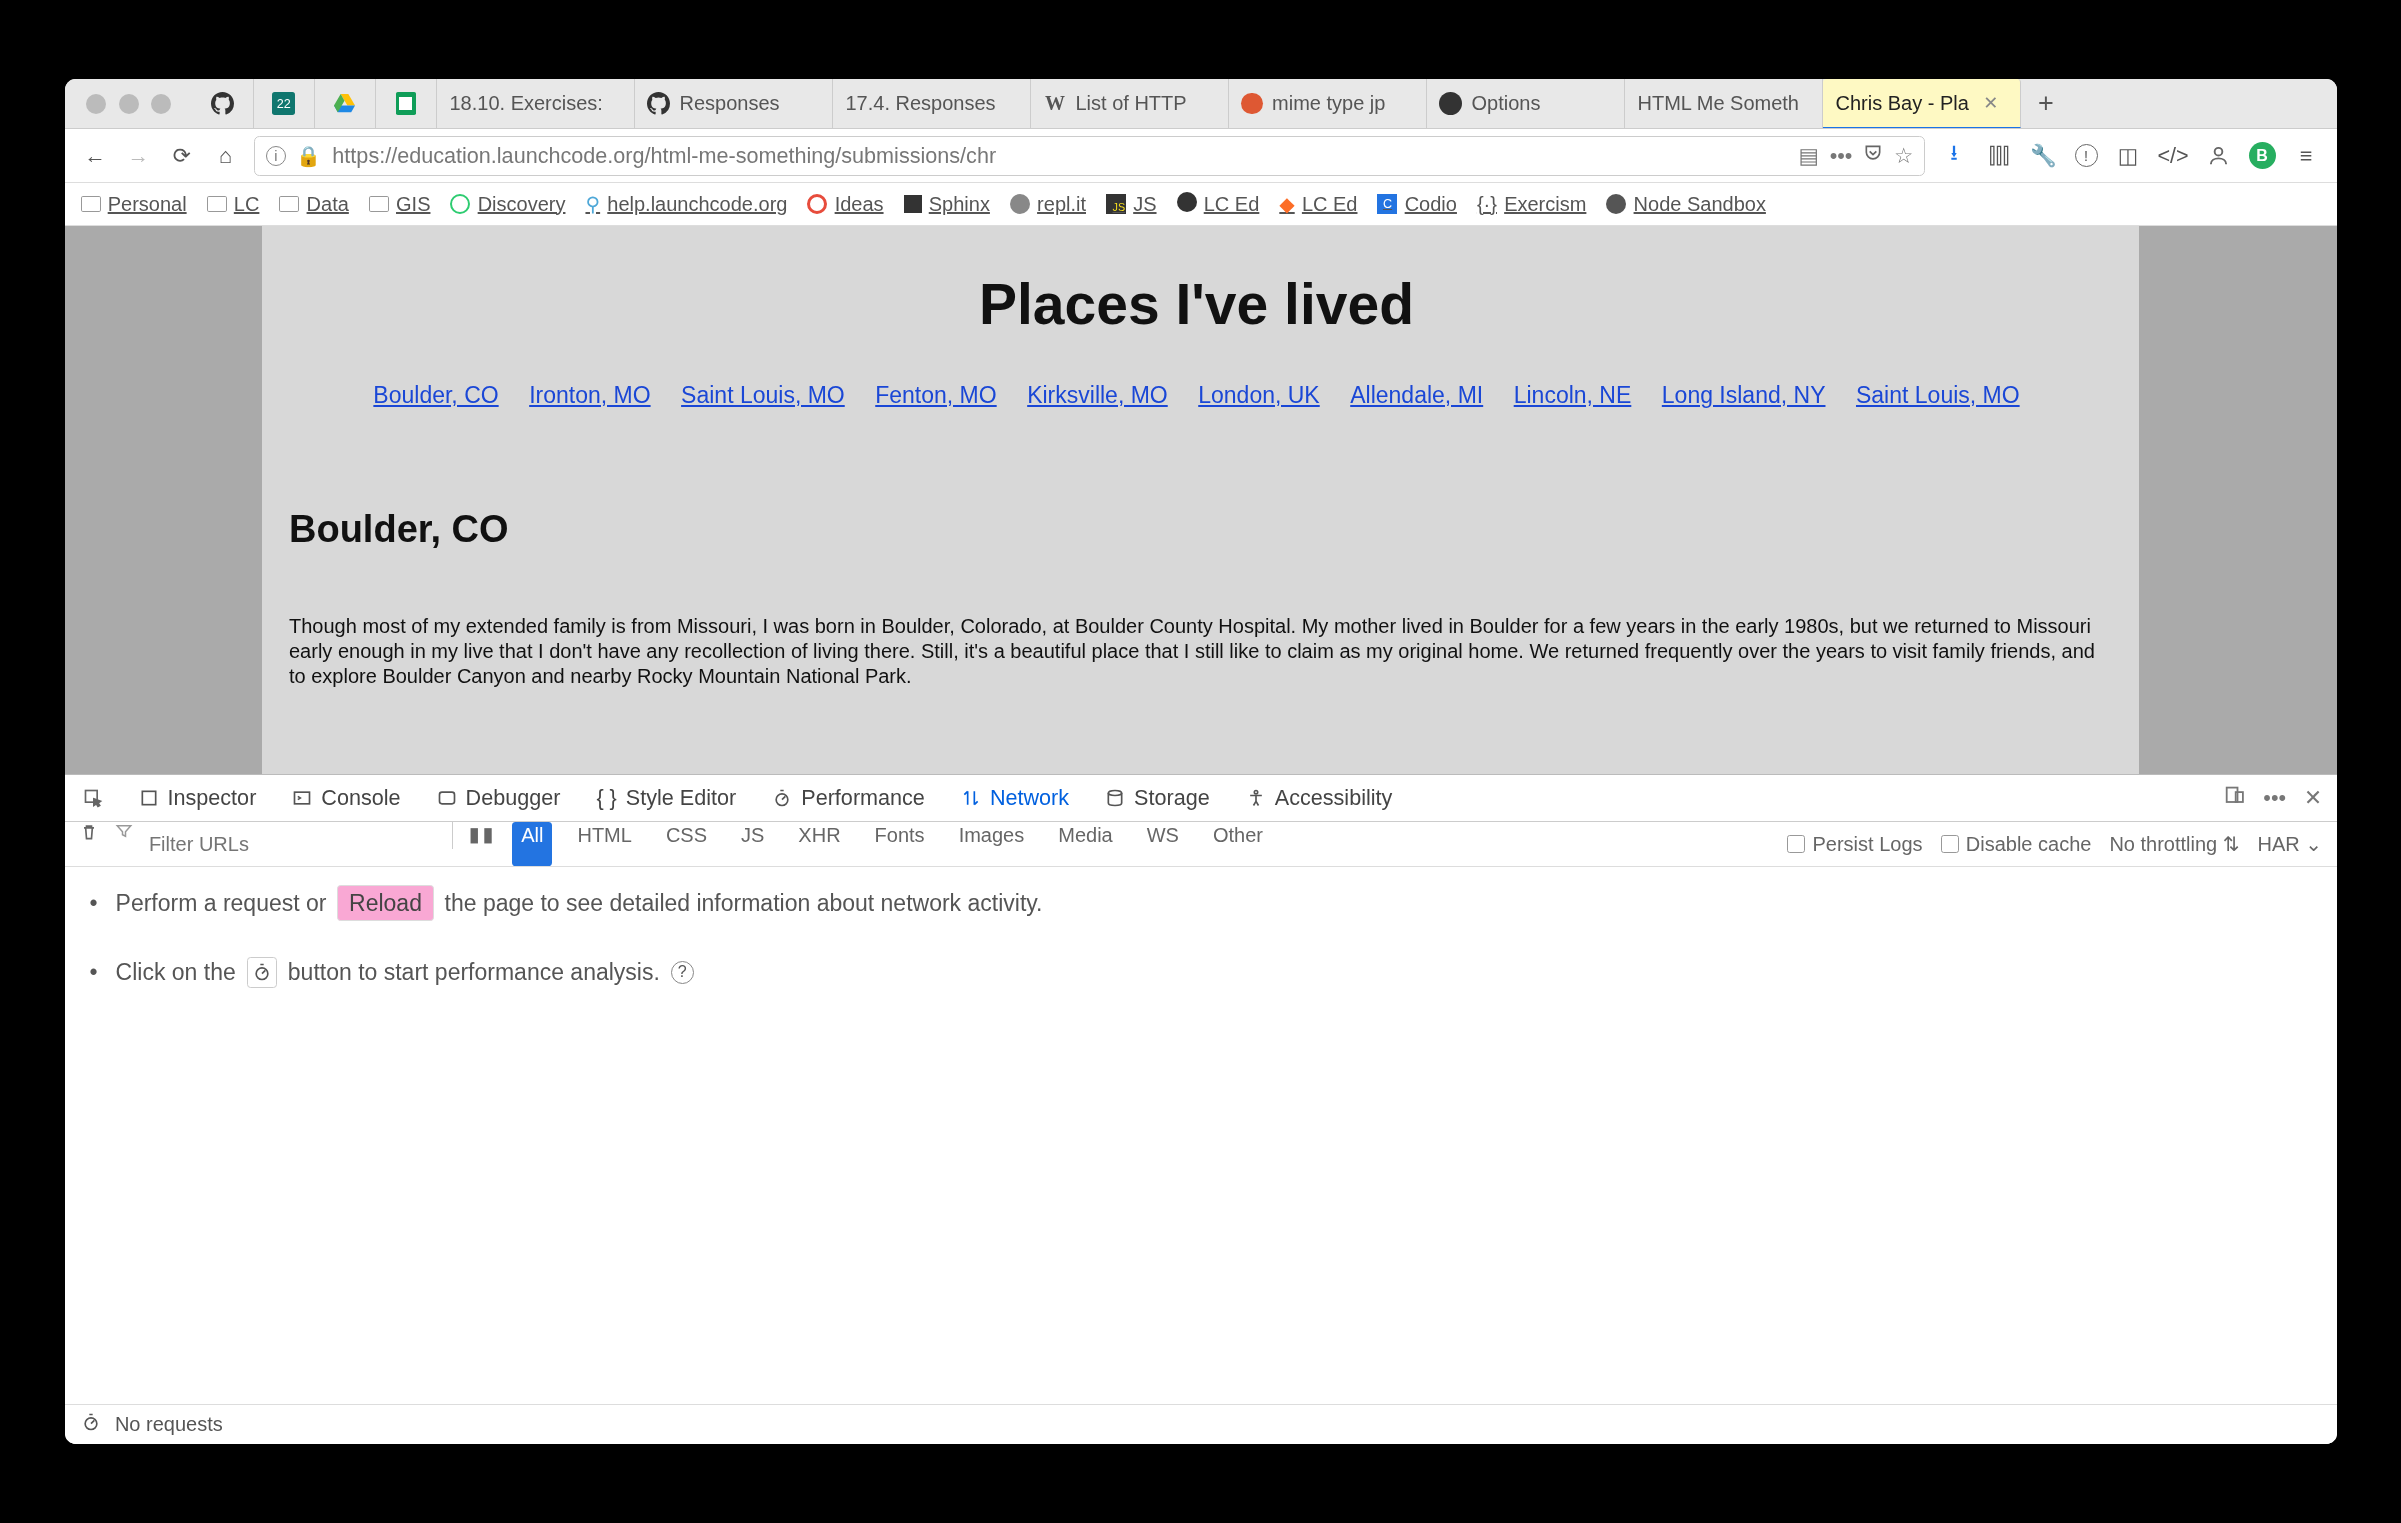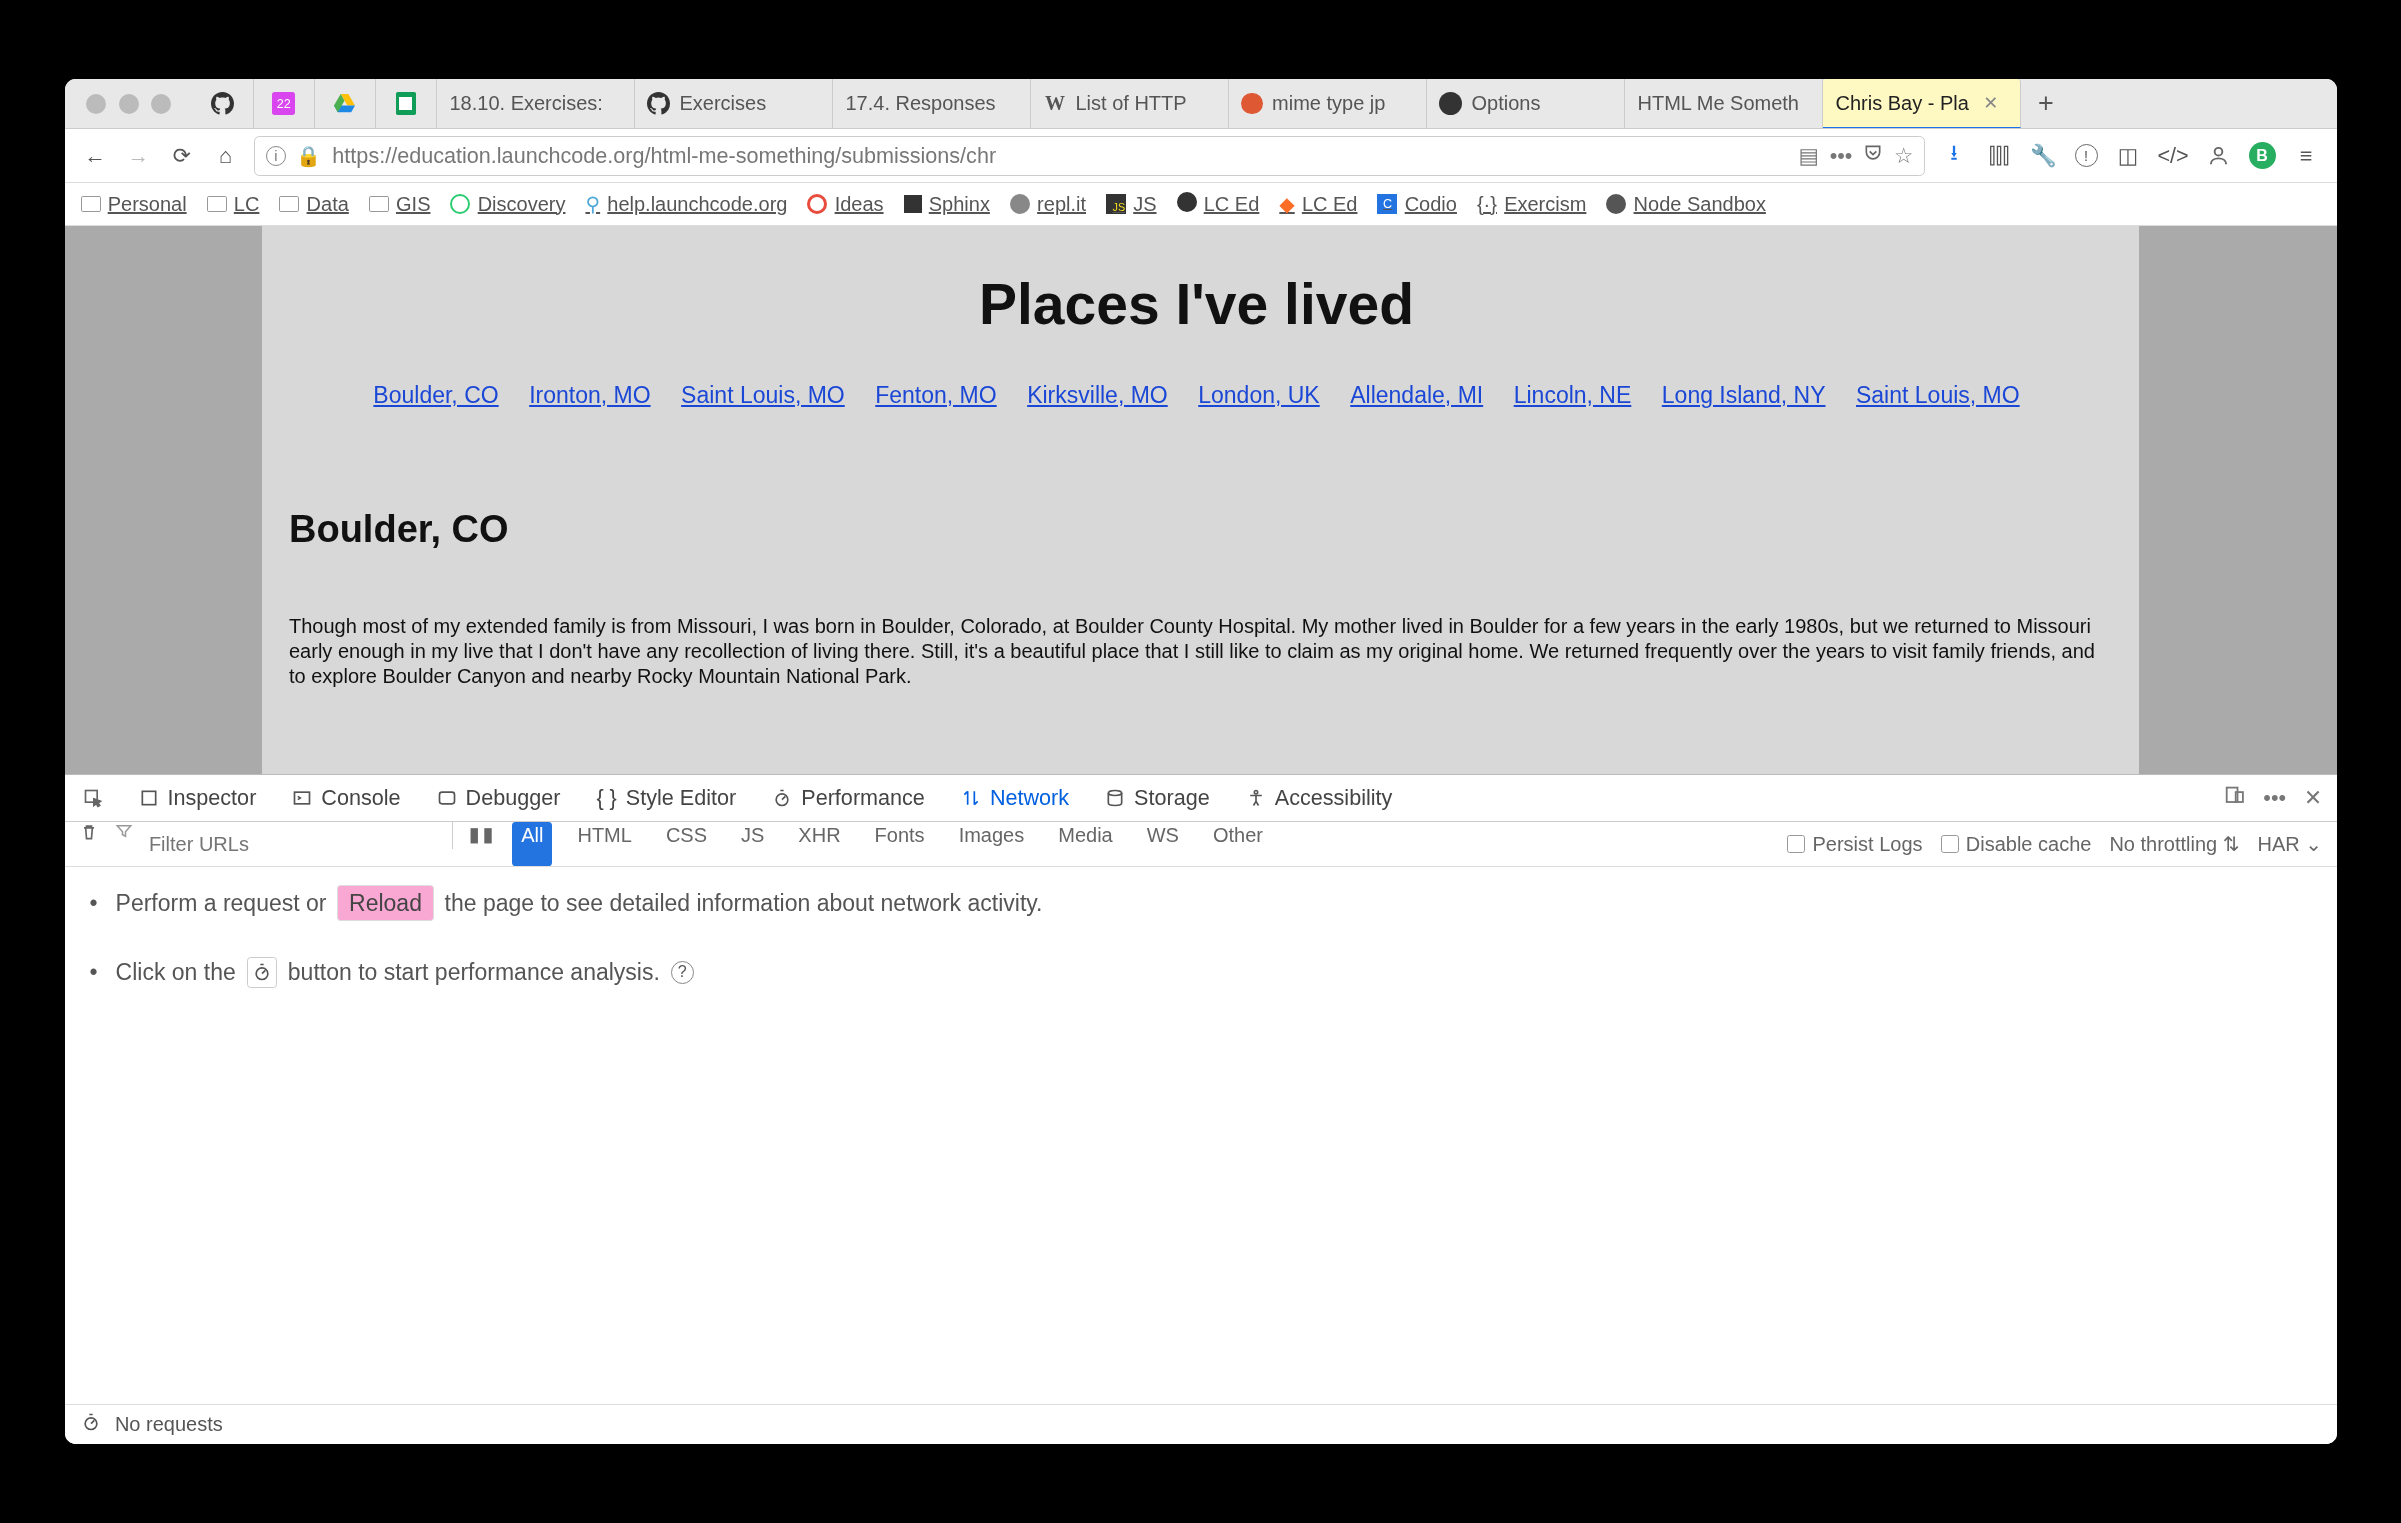--- a/index.html
+++ b/index.html
@@ -189,21 +189,21 @@
       <span></span>
     </div>
     <div class="tab narrow">
         <span class="ico">
           <svg viewBox="0 0 16 16" fill="#333">
             <path d="M8 0C3.58 0 0 3.58 0 8c0 3.54 2.29 6.53 5.47 7.59.4.07.55-.17.55-.38 0-.19-.01-.82-.01-1.49-2.01.37-2.53-.49-2.69-.94-.09-.23-.48-.94-.82-1.13-.28-.15-.68-.52-.01-.53.63-.01 1.08.58 1.23.82.72 1.21 1.87.87 2.33.66.07-.52.28-.87.51-1.07-1.78-.2-3.64-.89-3.64-3.95 0-.87.31-1.59.82-2.15-.08-.2-.36-1.02.08-2.12 0 0 .67-.21 2.2.82.64-.18 1.32-.27 2-.27.68 0 1.36.09 2 .27 1.53-1.04 2.2-.82 2.2-.82.44 1.1.16 1.92.08 2.12.51.56.82 1.27.82 2.15 0 3.07-1.87 3.75-3.65 3.95.29.25.54.73.54 1.48 0 1.07-.01 1.93-.01 2.2 0 .21.15.46.55.38A8.013 8.013 0 0016 8c0-4.42-3.58-8-8-8z"></path>
           </svg>
         </span>
       </div>
     <div class="tab narrow">
-        <span class="ico" style="background:#d946ef;color:#fff;font-size:12.6px;width:23px;height:23px;display:flex;align-items:center;justify-content:center;border-radius:2.7px;">22</span>
+        <span class="ico" style="background:#0f766e;color:#fff;font-size:12.6px;width:23px;height:23px;display:flex;align-items:center;justify-content:center;border-radius:2.7px;">22</span>
       </div>
     <div class="tab narrow">
         <span class="ico">
           <svg viewBox="0 0 24 24">
             <path fill="#ffc107" d="M8 2l8 0 7 12-8 0z"></path>
             <path fill="#1e88e5" d="M1 14l4 7 14 0 4-7z"></path>
             <path fill="#4caf50" d="M8 2L1 14l4 7 7-12z"></path>
           </svg>
         </span>
       </div>
@@ -214,21 +214,21 @@
       </div>
     <div class="tab" style="width:198px">
         <span>18.10. Exercises:</span>
       </div>
     <div class="tab" style="width:198px">
         <span class="ico">
           <svg viewBox="0 0 16 16" fill="#333">
             <path d="M8 0C3.58 0 0 3.58 0 8c0 3.54 2.29 6.53 5.47 7.59.4.07.55-.17.55-.38l-.01-1.49c-2.01.37-2.53-.49-2.69-.94-.09-.23-.48-.94-.82-1.13-.28-.15-.68-.52-.01-.53.63-.01 1.08.58 1.23.82.72 1.21 1.87.87 2.33.66.07-.52.28-.87.51-1.07-1.78-.2-3.64-.89-3.64-3.95 0-.87.31-1.59.82-2.15-.08-.2-.36-1.02.08-2.12 0 0 .67-.21 2.2.82a7.6 7.6 0 014 0c1.53-1.04 2.2-.82 2.2-.82.44 1.1.16 1.92.08 2.12.51.56.82 1.27.82 2.15 0 3.07-1.87 3.75-3.65 3.95.29.25.54.73.54 1.48l-.01 2.2c0 .21.15.46.55.38A8.013 8.013 0 0016 8c0-4.42-3.58-8-8-8z"></path>
           </svg>
         </span>
-        <span>Exercises</span>
+        <span>Responses</span>
       </div>
     <div class="tab" style="width:198px">
         <span>17.4. Responses</span>
       </div>
     <div class="tab" style="width:198px">
         <span class="ico" style="font-family:serif;font-weight:bold;">W</span>
         <span>List of HTTP</span>
       </div>
     <div class="tab" style="width:198px">
         <span class="ico" style="width:21.6px;height:21.6px;border-radius:50%;background:#de5833;"></span>

